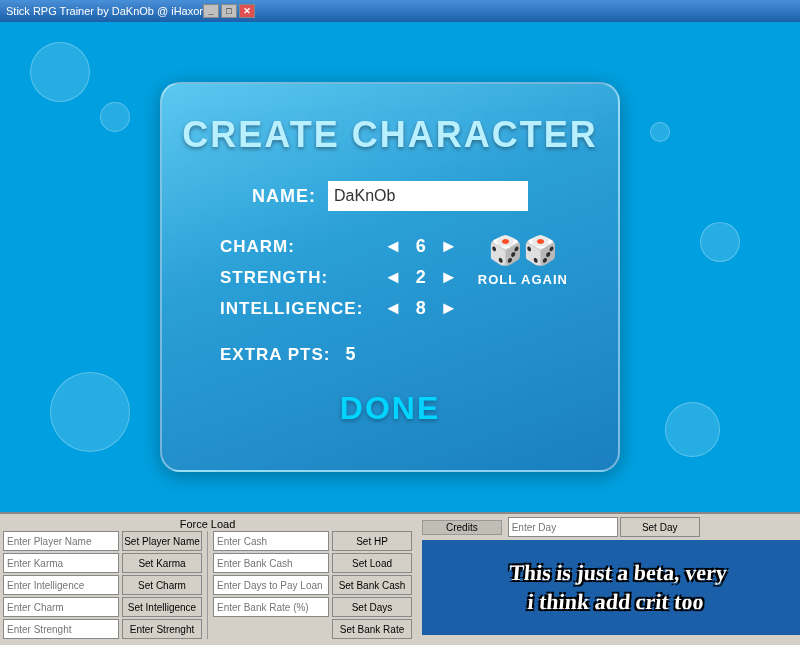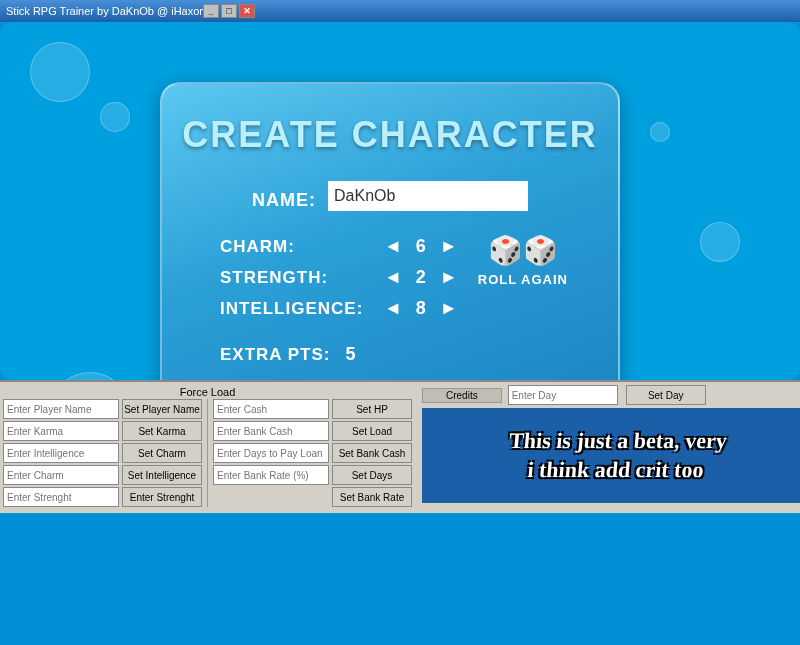--- a/index.html
+++ b/index.html
@@ -43,25 +43,24 @@
       align-items: center;
       justify-content: center;
       color: #000;
       font-weight: bold;
     }
     .tb-btn.close { background: #e05050; color: white; }
 
     
     .main-area {
       width: 100%;
-      height: 358px;
+      height: 490px;
       background: #00a0e0;
       position: relative;
       overflow: hidden;
-      border-radius: 11px;
     }
 
     
     .bubble {
       position: absolute;
       border-radius: 50%;
       background: rgba(255,255,255,0.15);
       border: 1px solid rgba(255,255,255,0.25);
     }
 
@@ -87,21 +86,21 @@
       font-weight: 900;
       color: #b8f0ff;
       text-shadow: 0 2px 4px rgba(0,0,0,0.4), 0 0 10px rgba(100,200,255,0.5);
       letter-spacing: 2px;
       margin-bottom: 25px;
       font-family: Arial Black, Arial, sans-serif;
     }
 
     .name-row {
       display: flex;
-      align-items: flex-end;
+      align-items: center;
       gap: 12px;
       margin-bottom: 25px;
     }
     .name-label {
       font-size: 18px;
       font-weight: bold;
       color: white;
       letter-spacing: 1px;
     }
     .name-input {
@@ -390,21 +389,21 @@
     </div>
 
     <div class="vdivider" style="margin:0 3px;"></div>
 
     <div style="display:flex; flex-direction:column; flex:1;">
 
       <div style="display:flex; gap:2px; margin-bottom:3px; align-items:center;">
         <div style="display:flex; flex-direction:column; flex:0 0 auto;">
           <div style="font-size:10px; text-align:center; background:#c0bdb5; border:1px solid #999; padding:1px 23px;">Credits</div>
         </div>
-        <div style="display:flex; gap:8px; margin-left:4px;">
+        <div style="display:flex; gap:2px; margin-left:4px;">
           <input class="input-field" style="width: 110px;" type="text" placeholder="Enter Day">
           <button class="btn-small">Set Day</button>
         </div>
       </div>
 
       <div class="credits-content">
         <div class="credits-text">
           This is just a beta, very<br>i think add crit too
         </div>
       </div>

